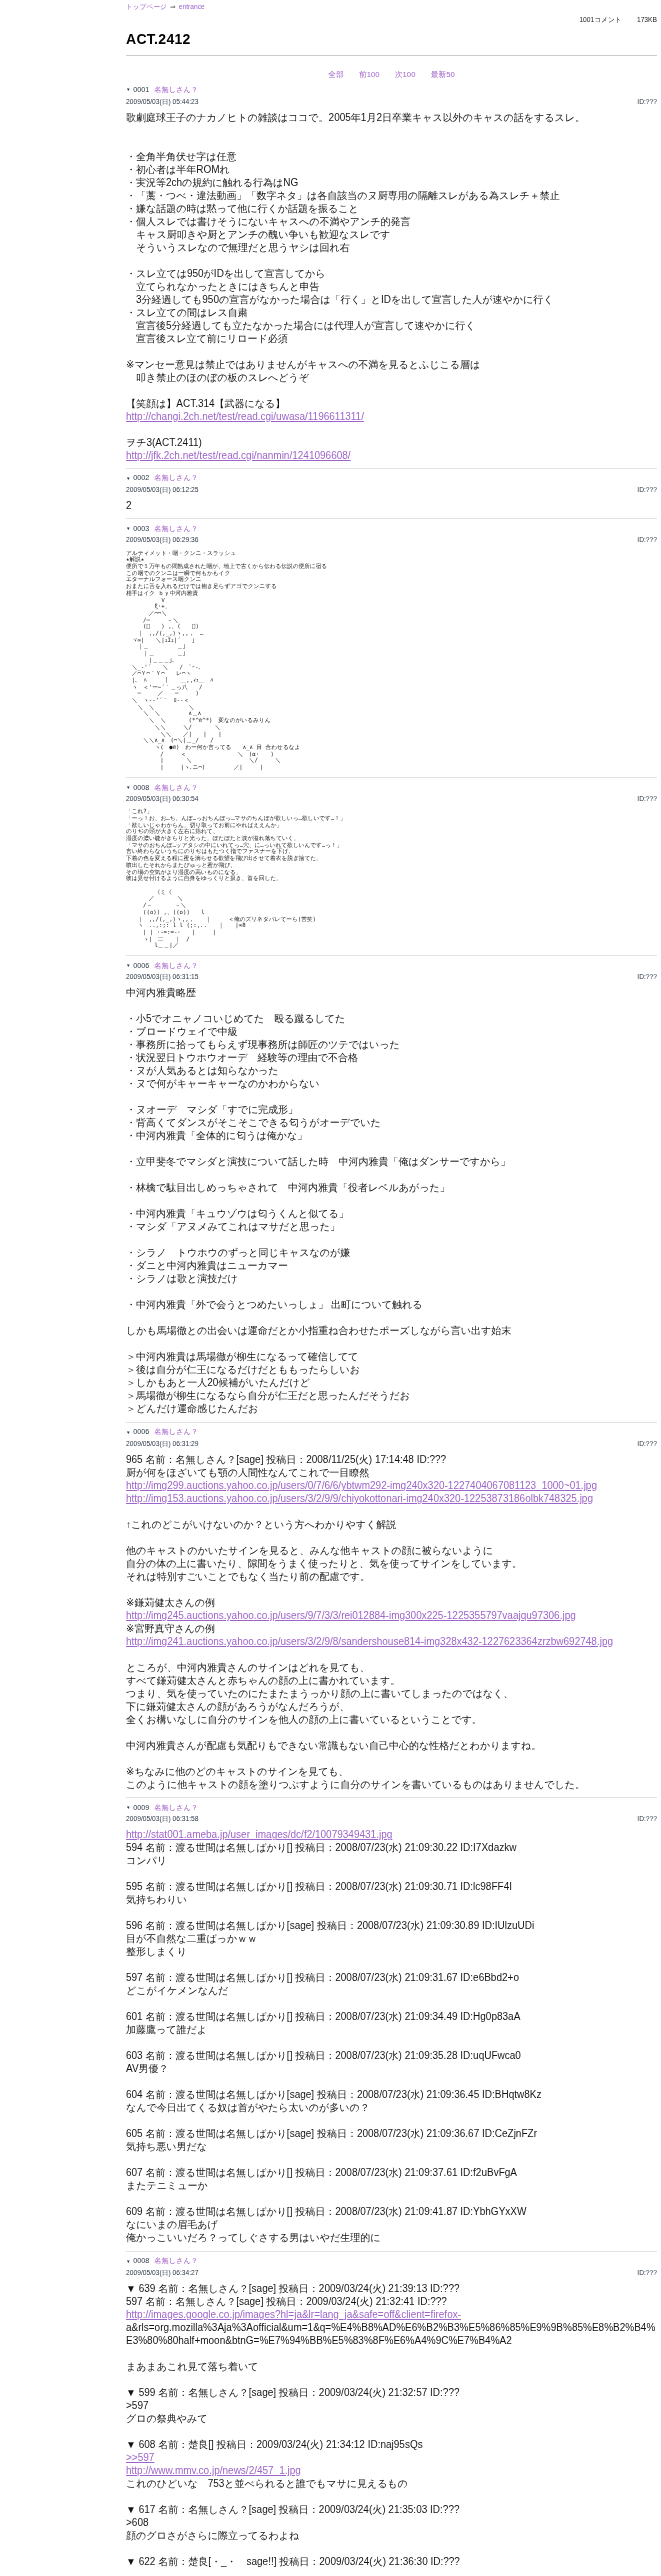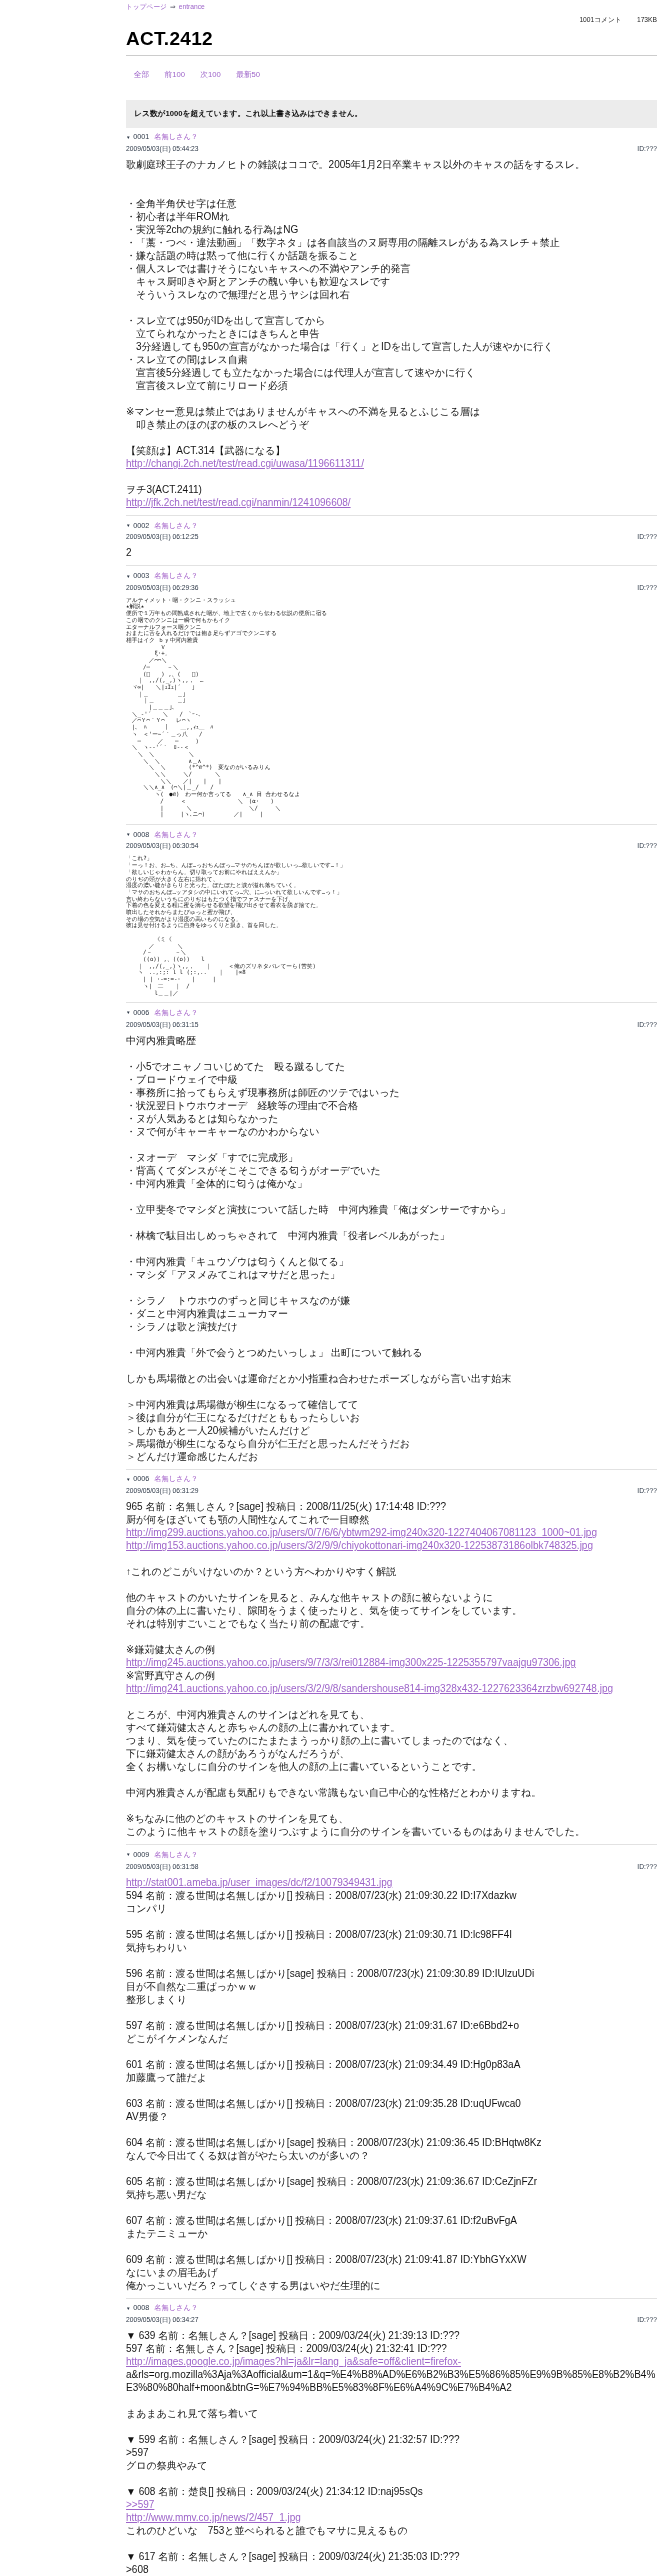--- a/index.html
+++ b/index.html
@@ -8,23 +8,23 @@
     font-family:"Liberation Sans","DejaVu Sans",sans-serif;
     color:#111;
   }
   .page{margin-left:126px;width:531px;}
   a{text-decoration:none;cursor:pointer;}
   .breadcrumb{padding-top:3.1px;font-size:6.7px;color:#444;}
   .breadcrumb a{color:#9d64c9;}
   .breadcrumb .arrow{color:#445;margin:0 3.1px;}
   .meta{margin-top:4.1px;text-align:right;font-size:6.7px;color:#222;}
   .meta span{margin-left:13.4px;}
-  h1{margin:7.2px 0 0 0;font-size:19px;line-height:14.4px;font-weight:bold;color:#000;letter-spacing:0.3px;}
+  h1{margin:7.2px 0 0 0;font-size:14px;line-height:14.4px;font-weight:bold;color:#000;letter-spacing:0.3px;}
   .titlebar-hr{border:none;border-top:0.5px solid #ccc;margin:8.2px 0 0 0;}
-  .nav{margin-top:14.4px;font-size:7.7px;}
+  .nav{margin-top:14.4px;text-align:center;font-size:7.7px;}
   .nav a{color:#9d64c9;margin:0 7.7px;}
   .notice{
     margin-top:19.6px;background:#ececec;
     padding:8.8px 8.2px;font-size:7.7px;font-weight:bold;color:#111;
   }
   .post{border-bottom:0.5px solid #e2e2e2;padding:4.6px 0 6.2px 0;}
   .post-h1{font-size:7.2px;color:#2c3746;}
   .post-h1 .tri{font-size:4.6px;color:#2c3746;vertical-align:0.5px;margin-right:2.6px;}
   .post-h1 .num{color:#2c3746;margin-right:5.2px;}
   .post-h1 .pname{color:#9c55c5;}
@@ -52,21 +52,20 @@
     <span>1001コメント</span>
     <span>173KB</span>
   </div>
 
   <h1>ACT.2412</h1>
 
   <hr class="titlebar-hr">
 
   <div class="nav" id="nav"><a>全部</a><a>前100</a><a>次100</a><a>最新50</a></div>
 
-  <div class="notice">レス数が1000を超えています。これ以上書き込みはできません。</div>
 
   <div id="posts">
   <div class="post">
     <div class="post-h1">
       <span class="tri">▼</span><span class="num">0001</span><a class="pname">名無しさん？</a>
     </div>
     <div class="post-h2">
       <span class="pdate">2009/05/03(日) 05:44:23</span>
       <span class="pid">ID:???</span>
     </div>

